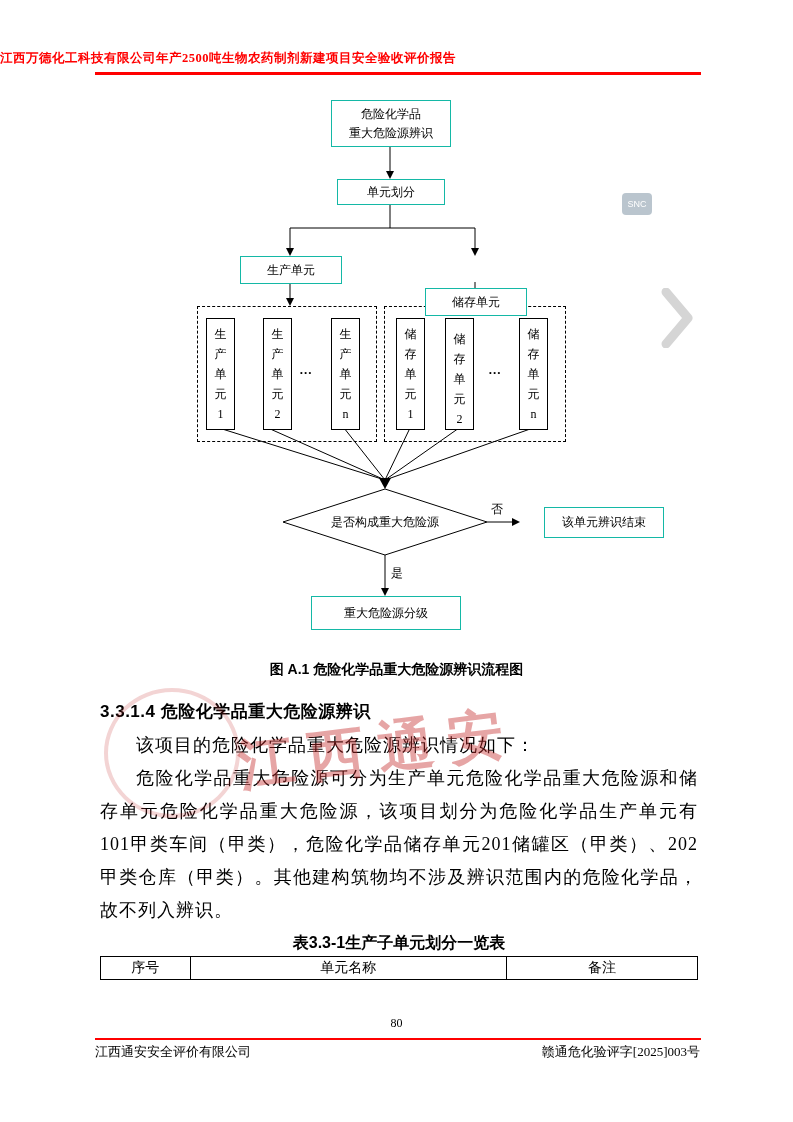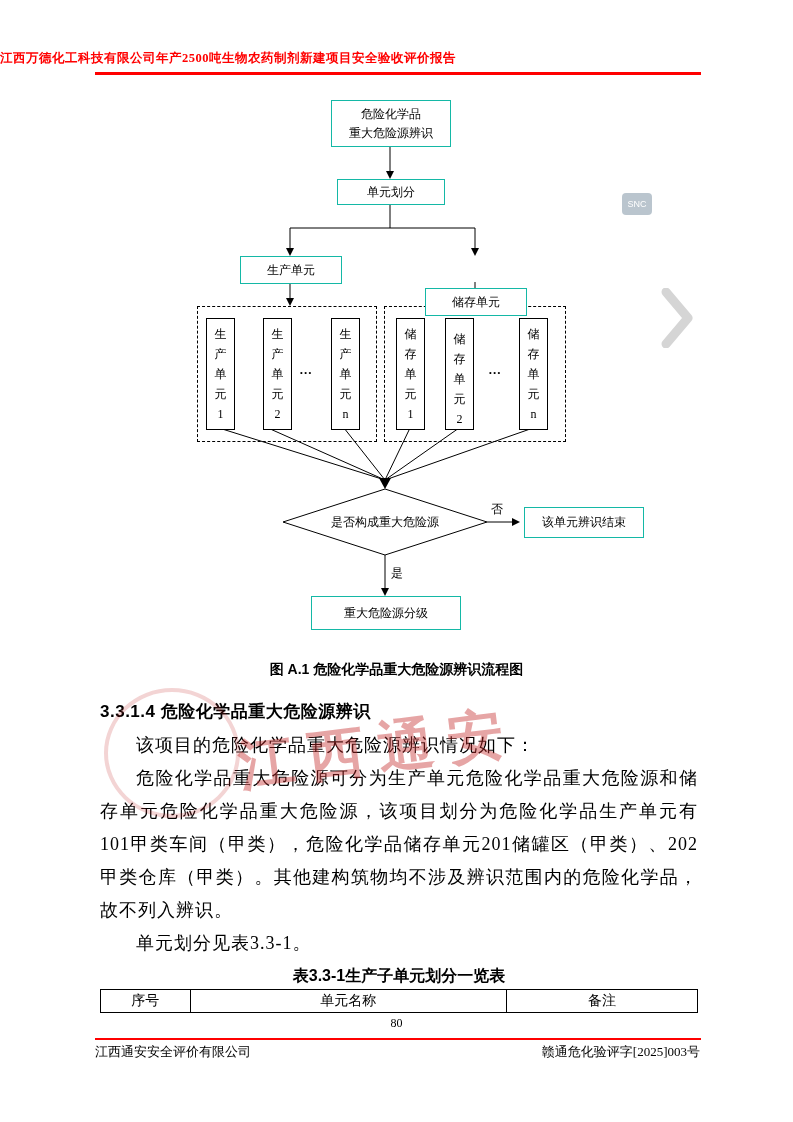--- a/index.html
+++ b/index.html
@@ -128,35 +128,34 @@
 </div>
 <div class="fc-dots" style="left:477px;top:362px;width:36px;">...</div>
 <div class="fc-vbox" style="left:519px;top:318px;width:27px;height:110px;">
   <span>储存单元n</span>
 </div>
 
 <div class="fc-diamond-text" style="left:283px;top:514px;width:204px;">是否构成重大危险源</div>
 <div class="fc-label" style="left:491px;top:501px;">否</div>
 <div class="fc-label" style="left:391px;top:565px;">是</div>
 
-<div class="fc-box" style="left:524px;top:507px;width:118px;height:29px;">
+<div class="fc-box" style="left:544px;top:507px;width:118px;height:29px;">
   <div>该单元辨识结束</div>
 </div>
 
 <div class="fc-box" style="left:311px;top:596px;width:148px;height:32px;">
   <div>重大危险源分级</div>
 </div>
 
 <div class="fc-caption">图 A.1  危险化学品重大危险源辨识流程图</div>
 
 <div class="content">
   <h2>3.3.1.4 危险化学品重大危险源辨识</h2>
   <p>该项目的危险化学品重大危险源辨识情况如下：</p>
   <p>危险化学品重大危险源可分为生产单元危险化学品重大危险源和储存单元危险化学品重大危险源，该项目划分为危险化学品生产单元有101甲类车间（甲类），危险化学品储存单元201储罐区（甲类）、202甲类仓库（甲类）。其他建构筑物均不涉及辨识范围内的危险化学品，故不列入辨识。</p>
-  <p>单元划分见表3.3-1。</p>
   <div class="table-title">表3.3-1生产子单元划分一览表</div>
   <table class="unit-table">
     <colgroup>
         <col style="width:15%">
         <col style="width:53%">
         <col style="width:32%">
       </colgroup>
     <tbody>
         <tr>
       <th>序号</th>

